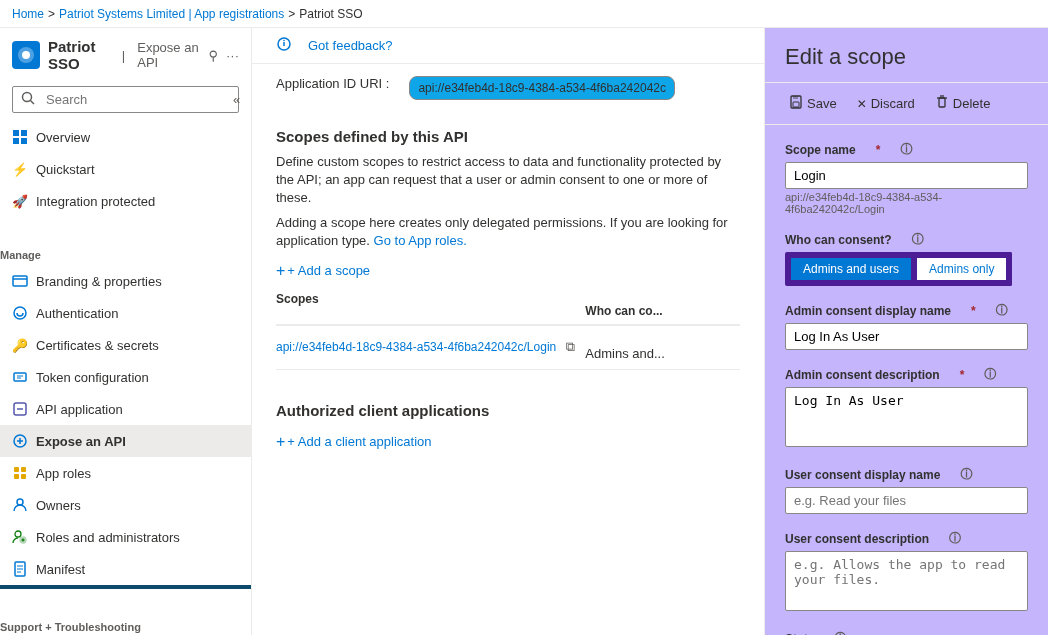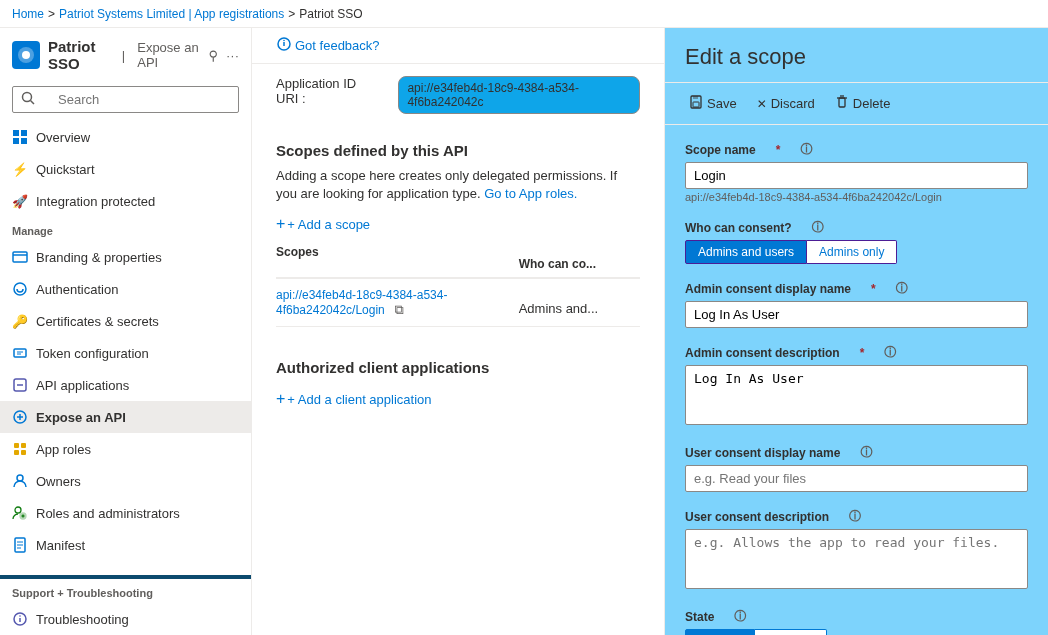--- a/index.html
+++ b/index.html
@@ -16,37 +16,37 @@
 
     
     .sidebar { width: 252px; border-right: 1px solid #edebe9; display: flex; flex-direction: column; overflow-y: auto; background: #fff; }
 
     
     .app-title-row { display: flex; align-items: center; padding: 10px 12px; gap: 8px; }
     .app-icon { width: 28px; height: 28px; background: #0078d4; border-radius: 4px; display: flex; align-items: center; justify-content: center; color: white; font-size: 14px; flex-shrink: 0; }
     .title-icons { display: flex; gap: 8px; margin-left: 6px; color: #605e5c; }
 
     
-    .search-box { margin: 4px 12px 8px; display: flex; align-items: center; border: 1px solid #8a8886; border-radius: 2px; padding: 4px 8px; gap: 23px; background: #fff; }
+    .search-box { margin: 4px 12px 8px; display: flex; align-items: center; border: 1px solid #8a8886; border-radius: 2px; padding: 4px 8px; gap: 11px; background: #fff; }
     .search-box input { border: none; outline: none; font-size: 13px; flex: 1; color: #323130; }
 
     
     .nav-item { display: flex; align-items: center; padding: 8px 12px; gap: 8px; cursor: pointer; font-size: 13px; color: #323130; }
     .nav-item.active { background: #edebe9; font-weight: 600; }
     .nav-icon { width: 16px; height: 16px; display: flex; align-items: center; justify-content: center; flex-shrink: 0; }
-    .section-header { padding: 8px 12px 4px; font-size: 11px; font-weight: 600; color: #605e5c; text-transform: none; }
+    .section-header { padding: 8px 0 4px; font-size: 11px; font-weight: 600; color: #605e5c; text-transform: none; margin-top: 24px; }
 
     
     .support-section { margin-top: auto; border-top: 4px solid #0c4a6e; }
 
     
     .content-area { flex: 1; overflow-y: auto; padding: 0; position: relative; }
 
     
-    .feedback-bar { padding: 8px 24px; display: flex; align-items: center; gap: 3px; font-size: 13px; color: #0078d4; border-bottom: 1px solid #edebe9; }
+    .feedback-bar { padding: 8px 24px; display: flex; align-items: center; gap: 16px; font-size: 13px; color: #0078d4; border-bottom: 1px solid #edebe9; }
 
     
     .app-id-row { display: flex; align-items: flex-start; padding: 12px 24px; gap: 20px; }
     .app-id-value { background: #0ea5e9; border: 1px solid #8a8886; padding: 4px 8px; font-size: 12px; border-radius: 8px; }
 
     
     .section { padding: 16px 24px; }
     .section h2 { font-size: 15px; font-weight: 600; margin-bottom: 8px; }
     .section p { font-size: 13px; color: #323130; margin-bottom: 6px; line-height: 1.4; }
     .section a { color: #0078d4; text-decoration: none; }
@@ -54,38 +54,38 @@
 
     
     .table-header { display: flex; padding: 6px 0; border-bottom: 2px solid #edebe9; font-weight: 600; font-size: 12px; color: #323130; }
     .col-scope { flex: 2; }
     .col-whocan { flex: 1; margin-top: 12px; }
     .table-row { display: flex; padding: 8px 0; border-bottom: 1px solid #edebe9; align-items: center; }
     .scope-link { color: #0078d4; text-decoration: none; font-size: 12px; }
     .copy-icon { margin-left: 6px; color: #605e5c; cursor: pointer; }
 
     
-    .right-panel { width: 384px; border-left: 1px solid #edebe9; background: #7dd3fc; overflow-y: auto; padding: 0; }
+    .right-panel { width: 284px; border-left: 1px solid #edebe9; background: #c4b5fd; overflow-y: auto; padding: 0; }
     .panel-title { font-size: 22px; font-weight: 300; padding: 16px 20px 12px; border-bottom: 1px solid #edebe9; }
     .panel-toolbar { display: flex; align-items: center; gap: 12px; padding: 8px 20px; border-bottom: 1px solid #edebe9; }
     .panel-btn { display: flex; align-items: center; gap: 4px; font-size: 13px; color: #323130; cursor: pointer; background: none; border: none; padding: 4px; }
     .panel-btn.delete { color: #323130; }
 
     .panel-body { padding: 16px 20px; }
     .field-group { margin-bottom: 16px; }
     .field-label { font-size: 12px; font-weight: 600; margin-bottom: 4px; display: flex; align-items: center; gap: 20px; }
     .required { color: #a4262c; }
     .info-icon { color: #605e5c; font-size: 12px; }
     .field-input { width: 100%; border: 1px solid #8a8886; border-radius: 2px; padding: 5px 8px; font-size: 13px; outline: none; }
     .field-subtext { font-size: 11px; color: #605e5c; margin-top: 2px; }
     .field-textarea { width: 100%; border: 1px solid #8a8886; border-radius: 2px; padding: 5px 8px; font-size: 13px; resize: none; outline: none; min-height: 60px; }
 
     
     .consent-options { display: flex; gap: 0; margin-top: 4px; }
-    .consent-btn { border: 1px solid #4c1d95; padding: 4px 12px; font-size: 12px; cursor: pointer; background: #fff; color: #0078d4; text-align: center; }
+    .consent-btn { border: 6px solid #4c1d95; padding: 4px 12px; font-size: 12px; cursor: pointer; background: #fff; color: #0078d4; text-align: center; }
     .consent-btn.active { background: #0078d4; color: #fff; }
     .consent-btn:first-child { border-radius: 2px 0 0 2px; }
     .consent-btn:last-child { border-radius: 0 2px 2px 0; border-left: none; }
 
     .state-options { display: flex; gap: 0; margin-top: 4px; }
     .state-btn { border: 1px solid #0078d4; padding: 4px 12px; font-size: 12px; cursor: pointer; background: #fff; color: #0078d4; }
     .state-btn.active { background: #0078d4; color: #fff; }
     .state-btn:first-child { border-radius: 2px 0 0 2px; }
     .state-btn:last-child { border-radius: 0 2px 2px 0; border-left: none; }
 
@@ -188,21 +188,21 @@
       </span>
       <span>Token configuration</span>
     </div>
     <div class="nav-item">
       <span class="nav-icon" style="color:#5558af;">
         <svg width="16" height="16" viewBox="0 0 16 16">
             <rect x="2" y="2" width="12" height="12" rx="2" stroke="#5558af" stroke-width="1.5" fill="none"></rect>
             <line x1="5" y1="8" x2="11" y2="8" stroke="#5558af" stroke-width="1.5"></line>
           </svg>
       </span>
-      <span>API applications</span>
+      <span>API application</span>
     </div>
     <div class="nav-item active">
       <span class="nav-icon" style="color:#0078d4;">
         <svg width="16" height="16" viewBox="0 0 16 16">
             <circle cx="8" cy="8" r="6" stroke="#0078d4" stroke-width="1.5" fill="none"></circle>
             <path d="M8 5v6M5 8h6" stroke="#0078d4" stroke-width="1.5"></path>
           </svg>
       </span>
       <span>Expose an API</span>
     </div>
@@ -278,20 +278,21 @@
       <span style="color:#0078d4;cursor:pointer;">Got feedback?</span>
     </div>
 
     <div class="app-id-row">
       <span>Application ID URI :</span>
       <span class="app-id-value">api://e34feb4d-18c9-4384-a534-4f6ba242042c</span>
     </div>
 
     <div class="section">
       <h2>Scopes defined by this API</h2>
+      <p>Define custom scopes to restrict access to data and functionality protected by the API; an app can request that a user or admin consent to one or more of these.</p>
       <p>
         <span>Adding a scope here creates only delegated permissions. If you are looking for application type.</span>
         <a href="#">Go to App roles.</a>
       </p>
 
       <div class="add-link">
         <span style="font-size:16px;color:#0078d4;">+</span>
         <span style="color:#0078d4;margin-left:-4px;">+ Add a scope</span>
       </div>
 

